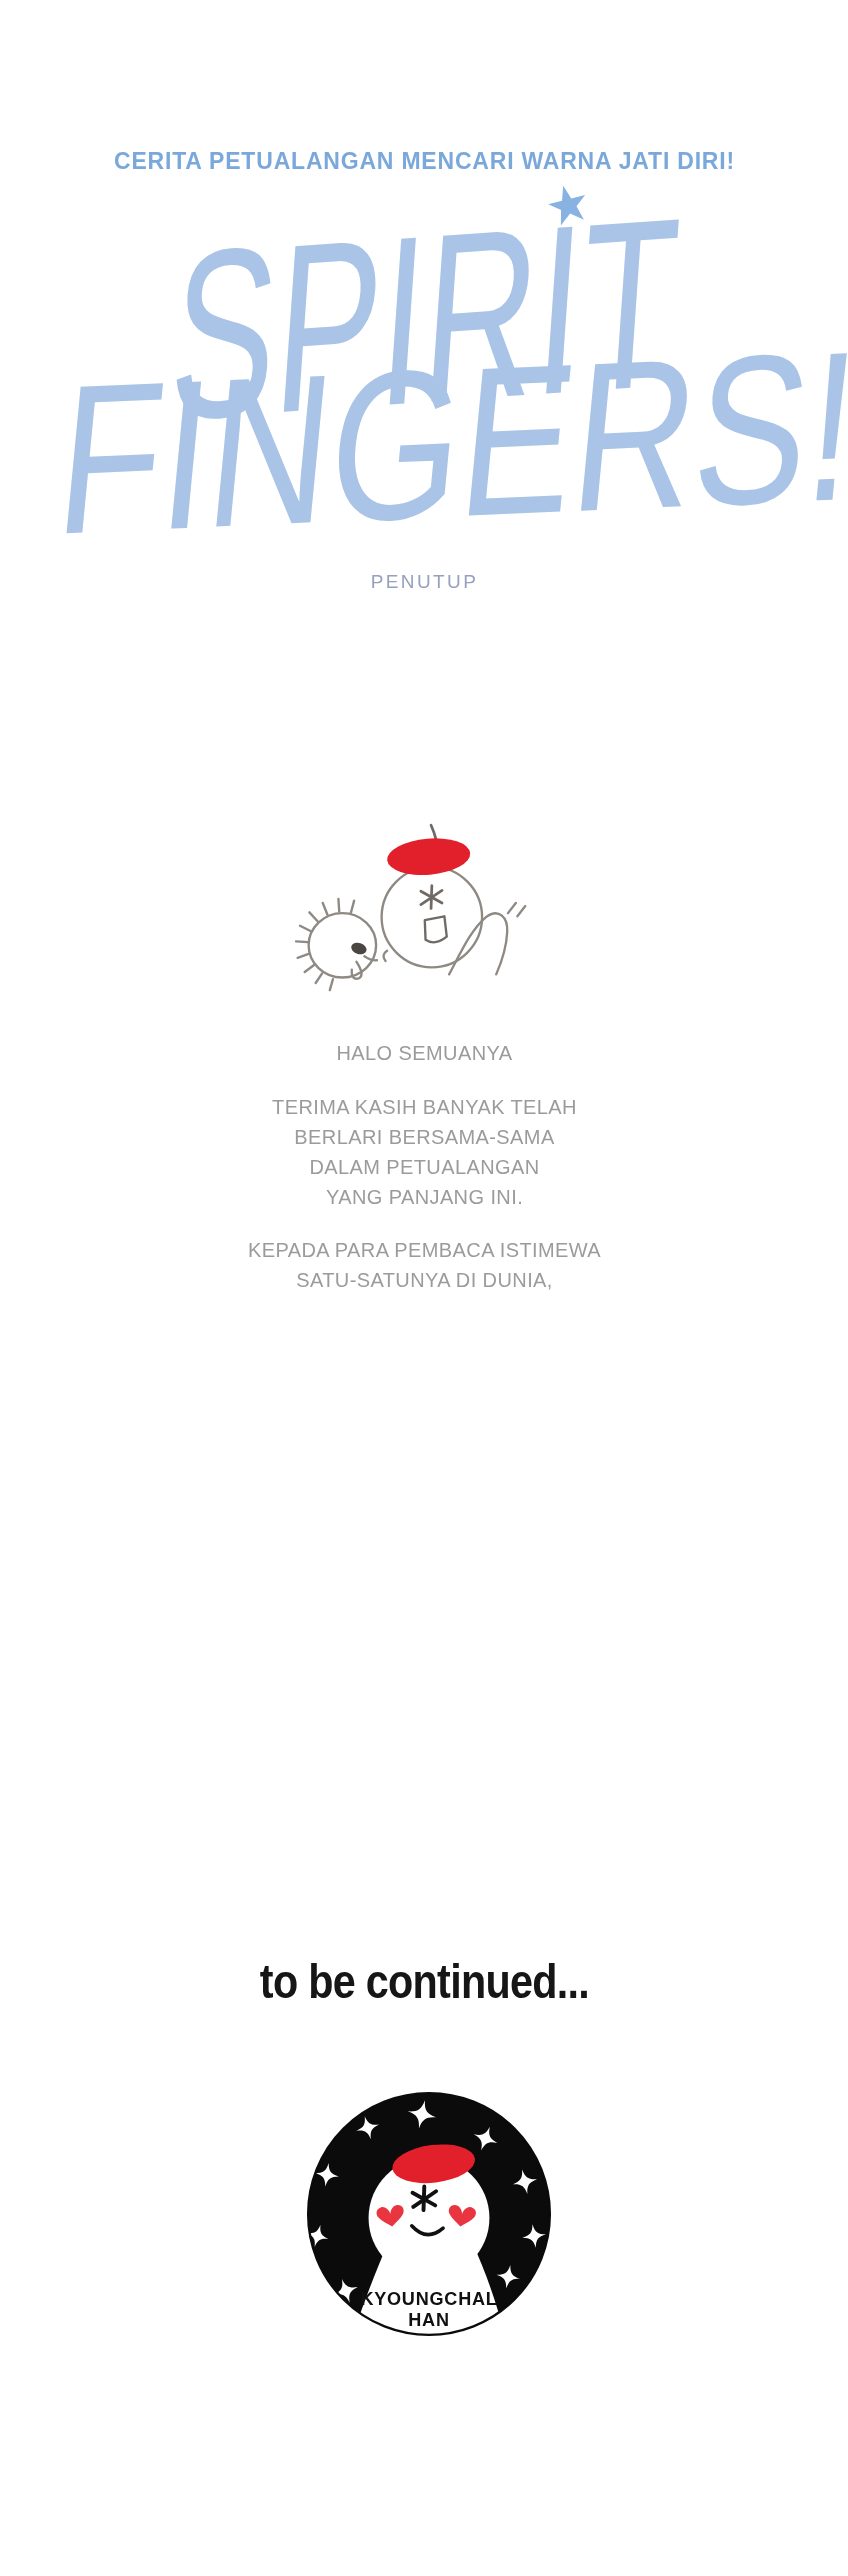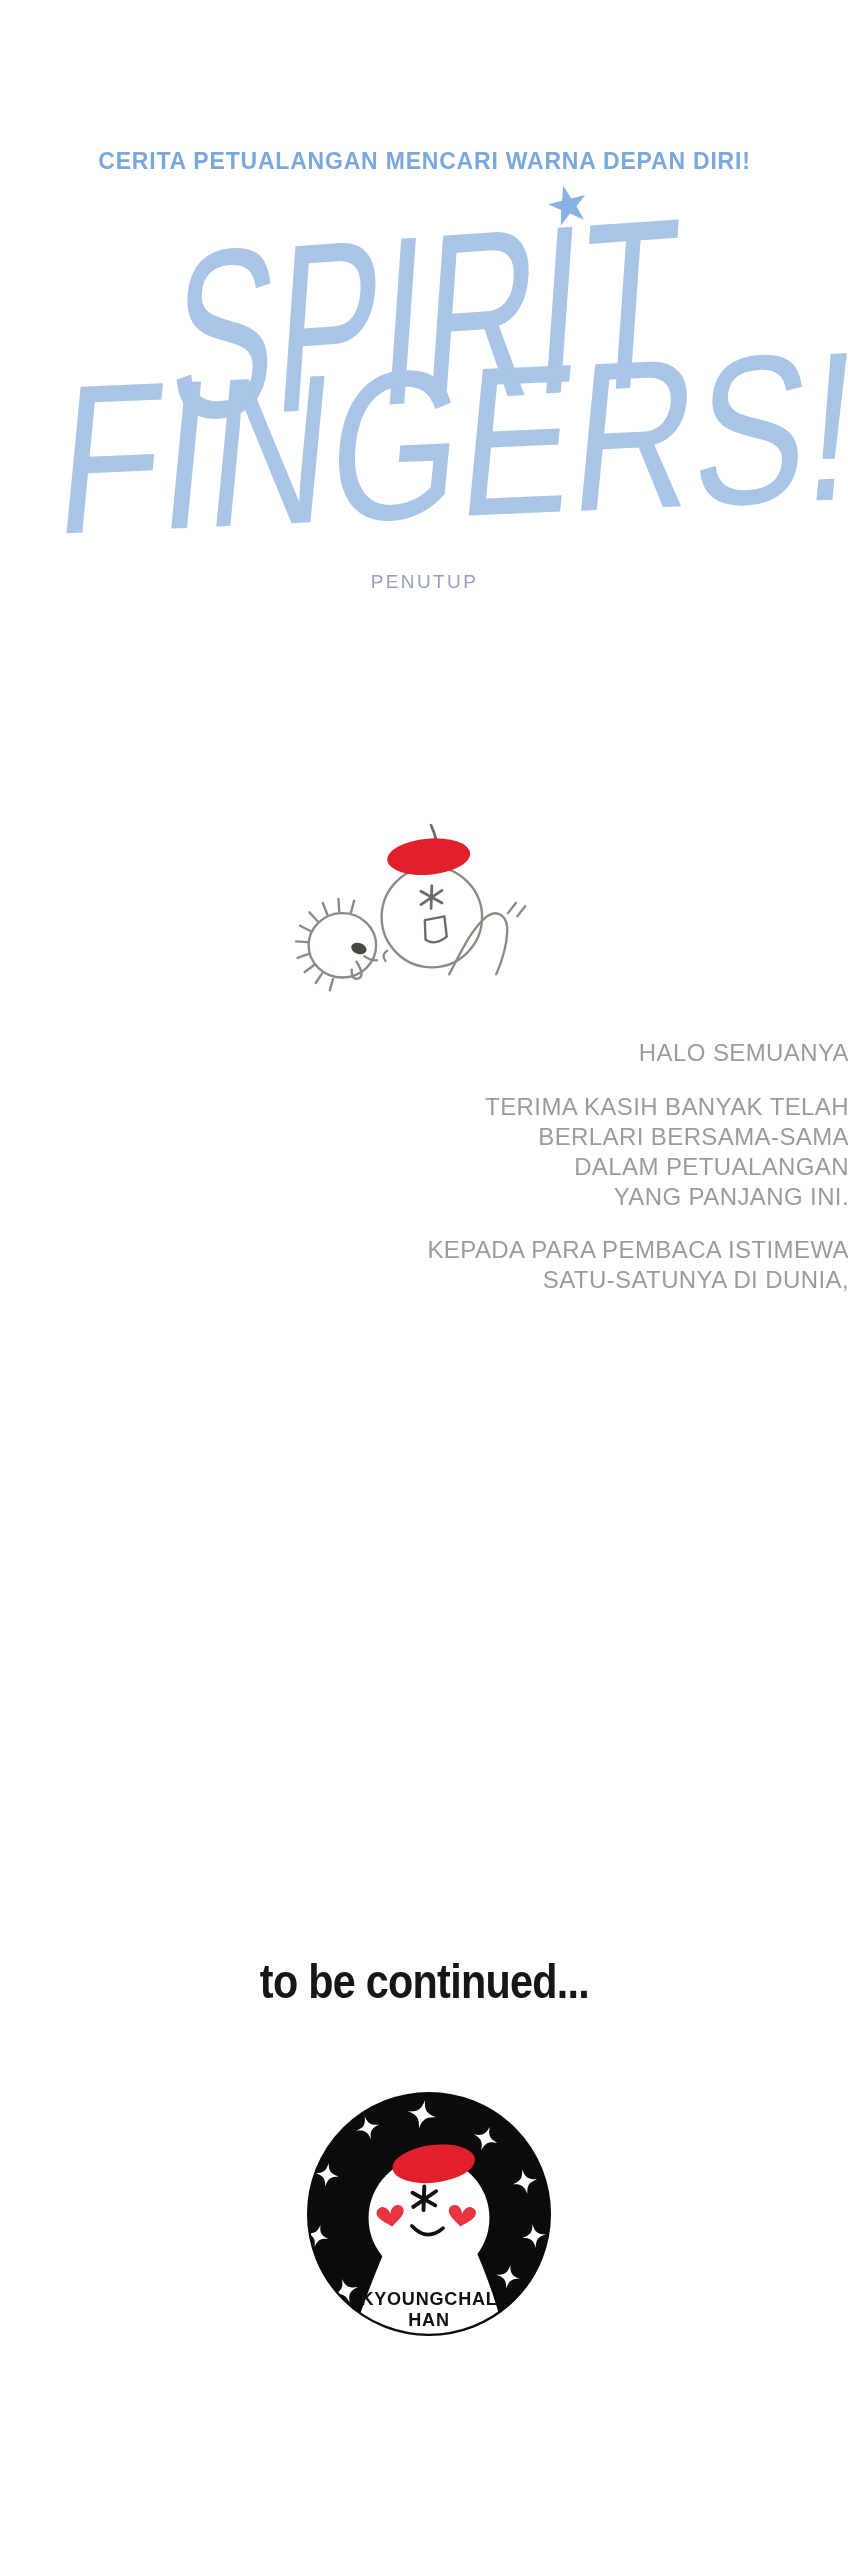--- a/index.html
+++ b/index.html
@@ -47,23 +47,23 @@
   .doodle .stroke { fill: none; stroke: var(--doodle-stroke, #8f8983); stroke-width: 3; stroke-linecap: round; }
   .doodle .stroke-dark { fill: none; stroke: #6f6a66; stroke-width: 3.5; stroke-linecap: round; }
   .doodle .outline { fill: #ffffff; stroke: var(--doodle-stroke, #8f8983); stroke-width: 3; }
   .doodle .beret { fill: var(--beret-red, #e2202c); }
   .doodle .mouth { fill: #ffffff; stroke: #6f6a66; stroke-width: 3; stroke-linejoin: round; stroke-linecap: round; }
   .doodle .nose { fill: #4a4743; }
 
   
   .message {
     position: absolute; top: 1038px; left: 0; width: 100%;
-    text-align: right;
+    text-align: center;
     color: var(--text-gray, #9b9b9b);
-    font-size: 24px; line-height: 30px; letter-spacing: 0.4px;
+    font-size: 20px; line-height: 30px; letter-spacing: 0.4px;
   }
   .msg-para { margin: 0 0 23.6px; white-space: pre-line; }
 
   
   .continued {
     position: absolute; top: 1954px; left: 0; width: 100%;
     text-align: center;
     font-size: 48px; font-weight: 700; letter-spacing: -0.8px;
     color: var(--ink-black, #161616);
     transform: scaleX(0.86);
@@ -84,21 +84,21 @@
     font-family: "Liberation Sans", sans-serif;
     font-weight: 700; font-size: 23px; letter-spacing: 1px;
     fill: #111111; text-anchor: middle;
   }
 </style>
 </head>
 <body>
 
 <div class="page">
 
-  <div class="tagline">CERITA PETUALANGAN MENCARI WARNA DEPAN DIRI!</div>
+  <div class="tagline">CERITA PETUALANGAN MENCARI WARNA JATI DIRI!</div>
 
   <svg class="title-star" width="46" height="46" viewBox="0 0 58 58">
     <path transform="rotate(-14 29 29)" d="M29,4 L35,22 L53,22 L39,33 L44,52 L29,40 L14,52 L19,33 L5,22 L23,22 Z"></path>
   </svg>
 
   <div class="title-line title-line1">SPIRIT</div>
   <div class="title-line title-line2">FINGERS!</div>
 
   <div class="subtitle">PENUTUP</div>
 

